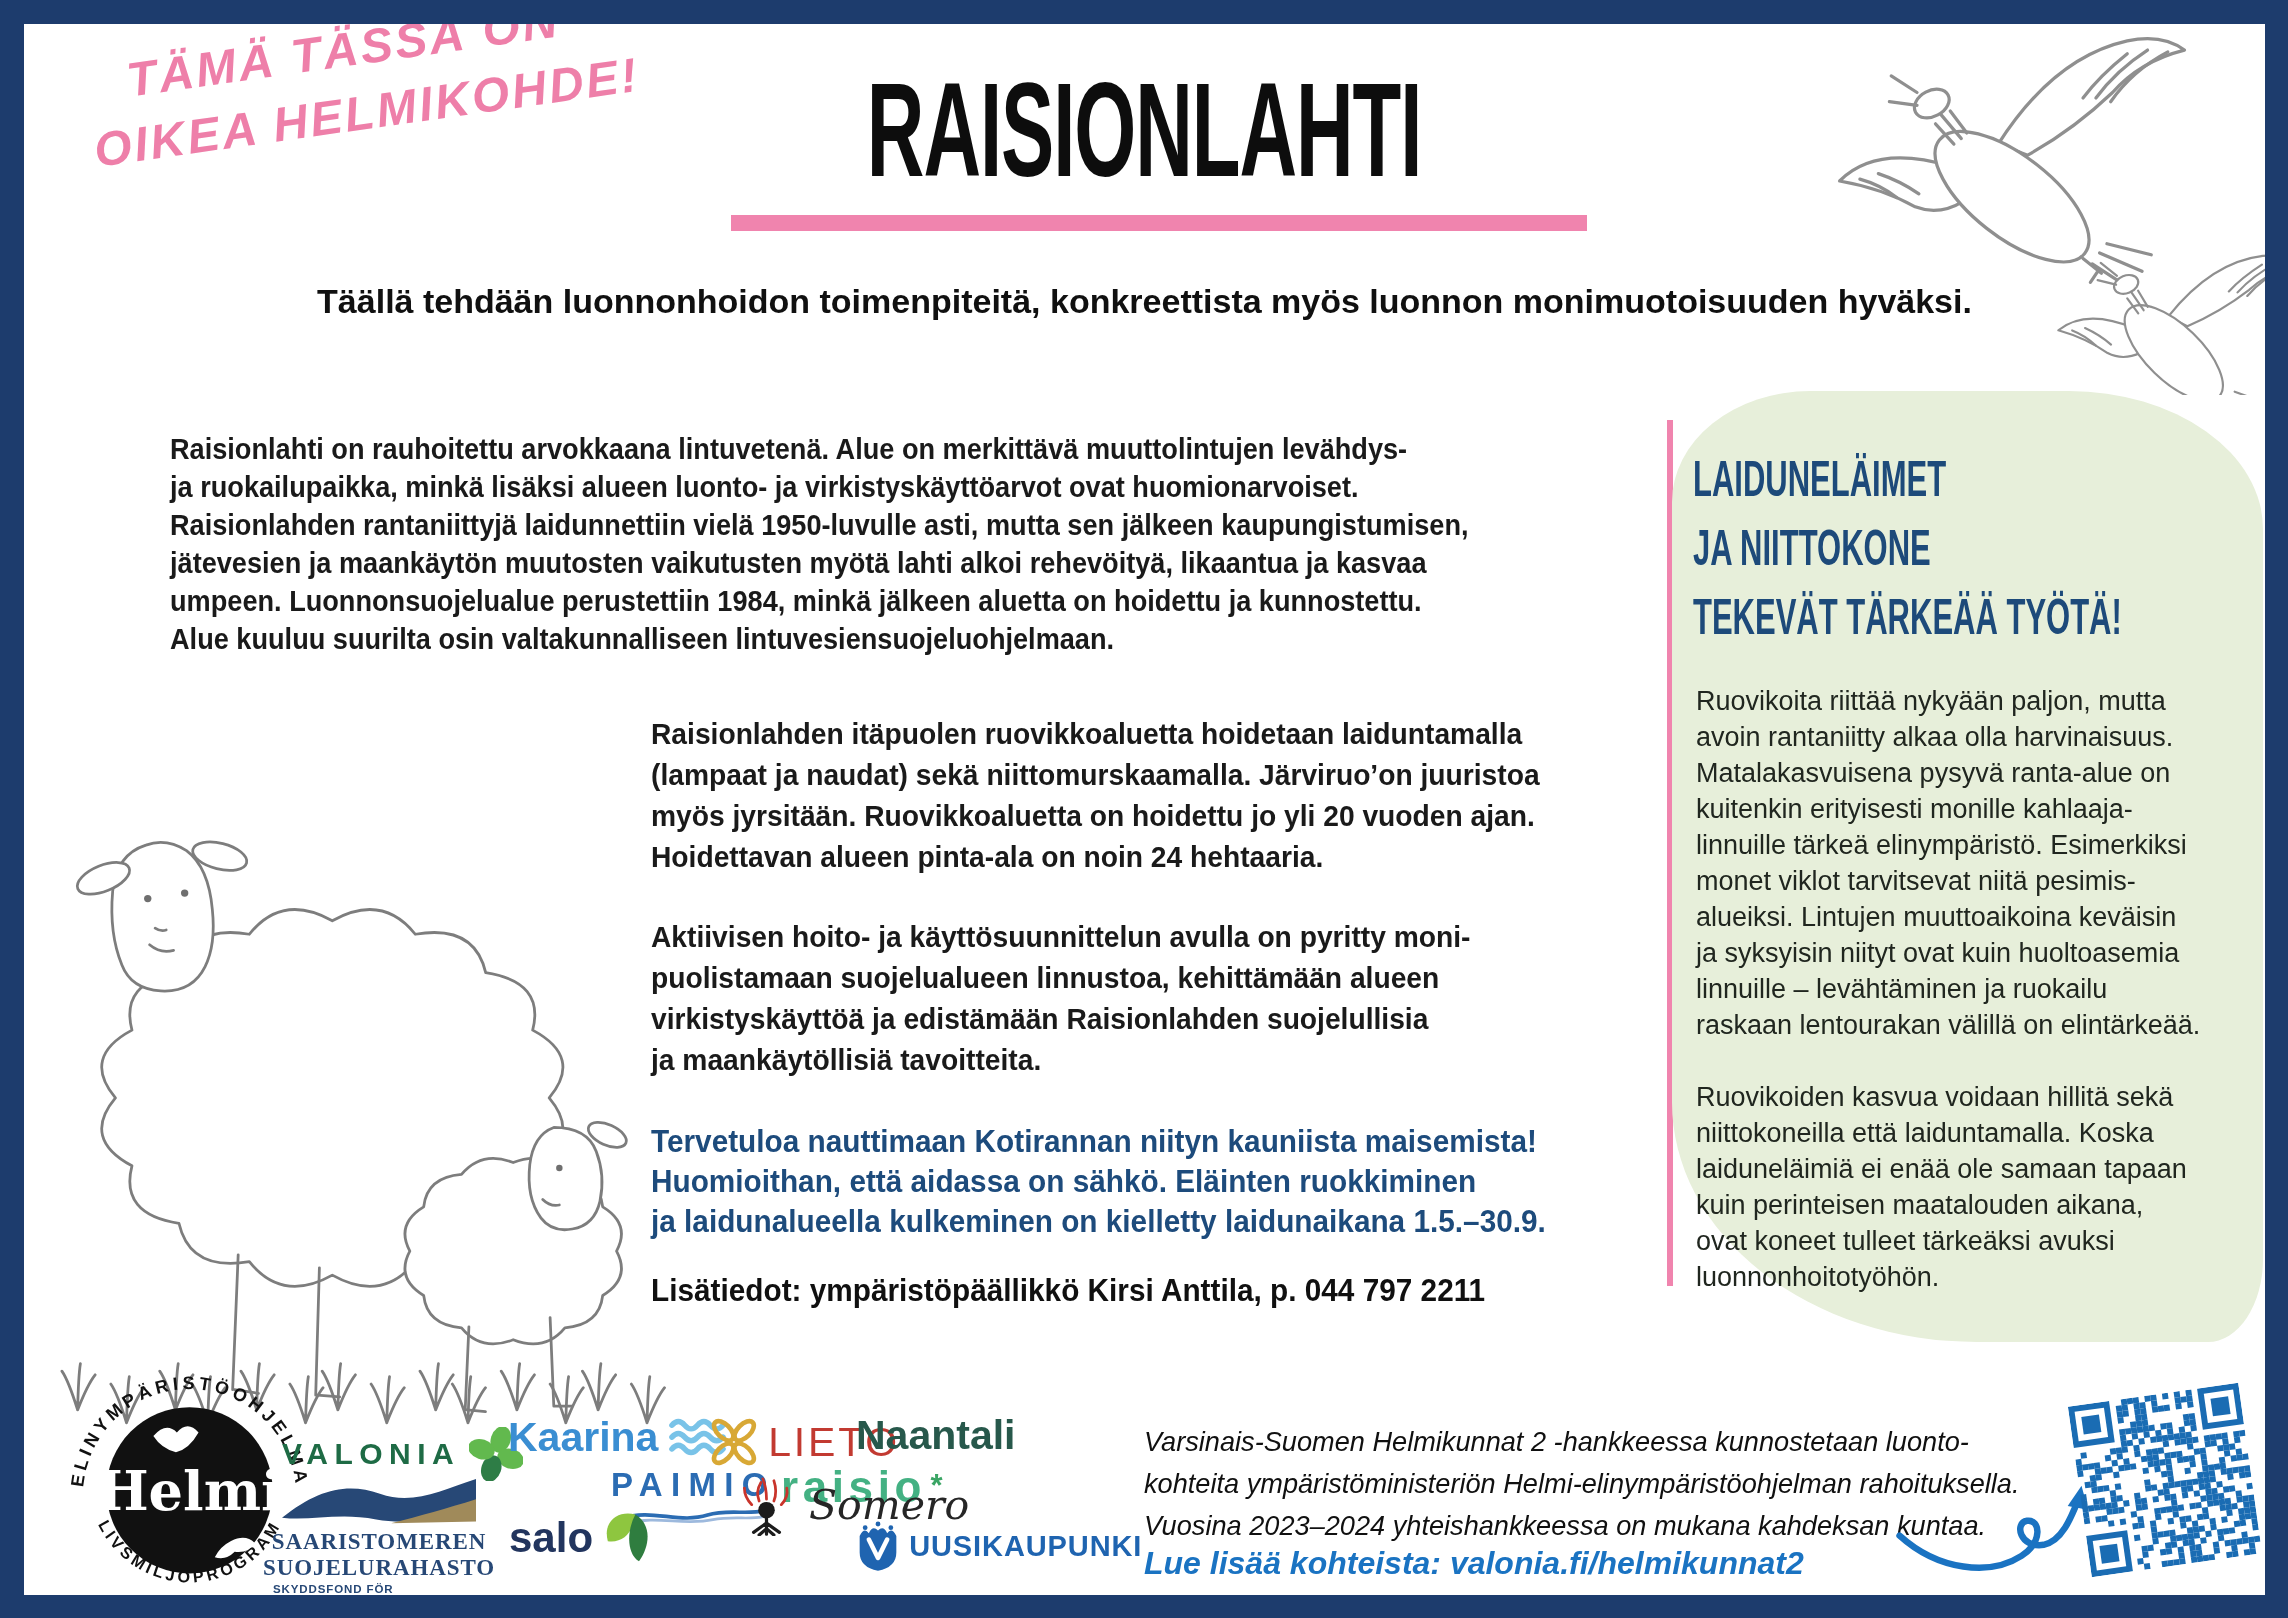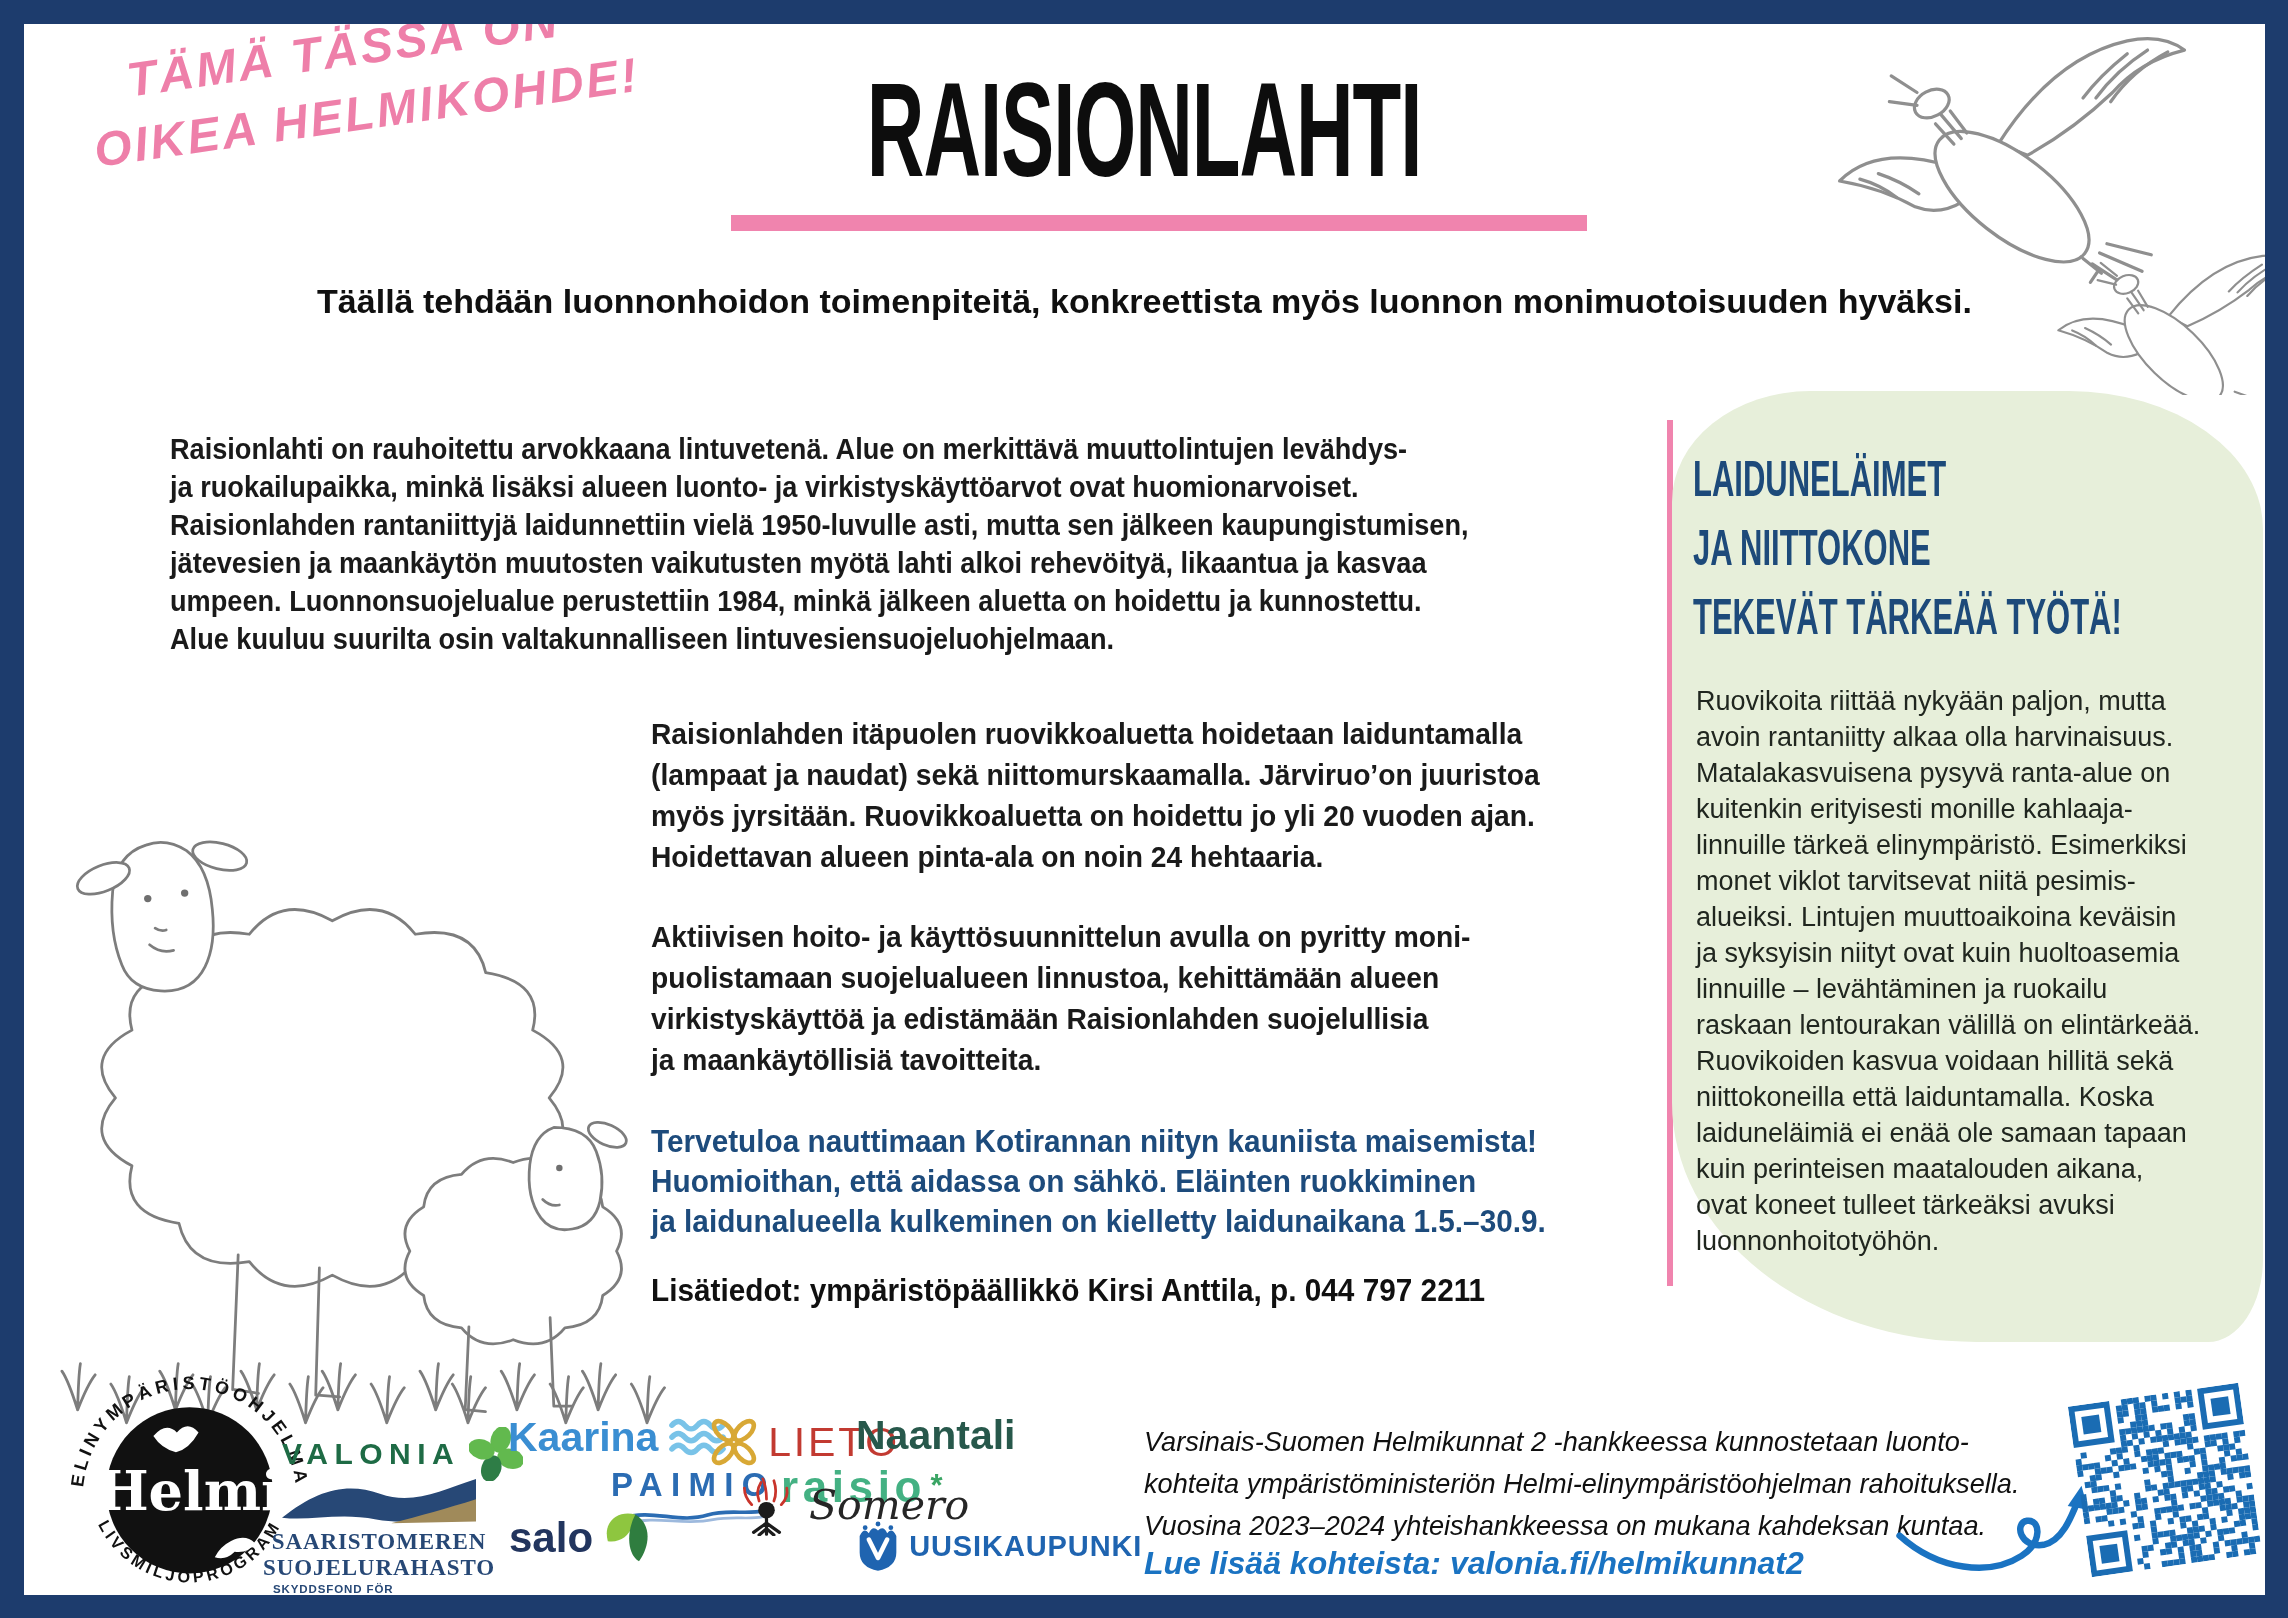--- a/index.html
+++ b/index.html
@@ -37,21 +37,21 @@
            transform:scaleX(0.96);transform-origin:0 0;}
   .contact{margin-top:31px;font-weight:800;font-size:31px;color:#101010;transform:scaleX(0.96);transform-origin:0 0;}
 
   
   .divider{left:1667px;top:420px;width:5.5px;height:866px;background:#f084ae;}
   .blob{left:1672px;top:391px;width:591px;height:951px;background:#e7efda;
         border-radius:138px 194px 55px 305px / 111px 138px 83px 240px;}
   .side-head{left:1693px;top:445px;width:572px;color:#1d4a7a;font-weight:800;font-size:50px;line-height:69px;white-space:nowrap;}
   .side-head .ln{display:block;transform:scaleX(0.62);transform-origin:0 0;letter-spacing:0;}
   .side-body{left:1696px;top:683px;width:554px;font-size:27px;line-height:36px;color:#20261f;}
-  .side-body .p2{}
+  .side-body .p2{margin-top:36px;}
   .side-body b{font-weight:400;margin-top:32px;}
 
   
   .footer-info{left:1144px;top:1421px;width:914px;font-style:italic;font-size:28px;line-height:42px;color:#101010;
                transform:scaleX(0.97);transform-origin:0 0;}
   .cta{left:1144px;top:1545px;font-style:italic;font-weight:800;font-size:32px;color:#1a73c2;white-space:nowrap;}
   .qr-wrap{left:2079px;top:1394px;width:172px;height:172px;transform:rotate(-8deg);}
 
   
   .logo{display:flex;align-items:center;gap:9.2px;}

